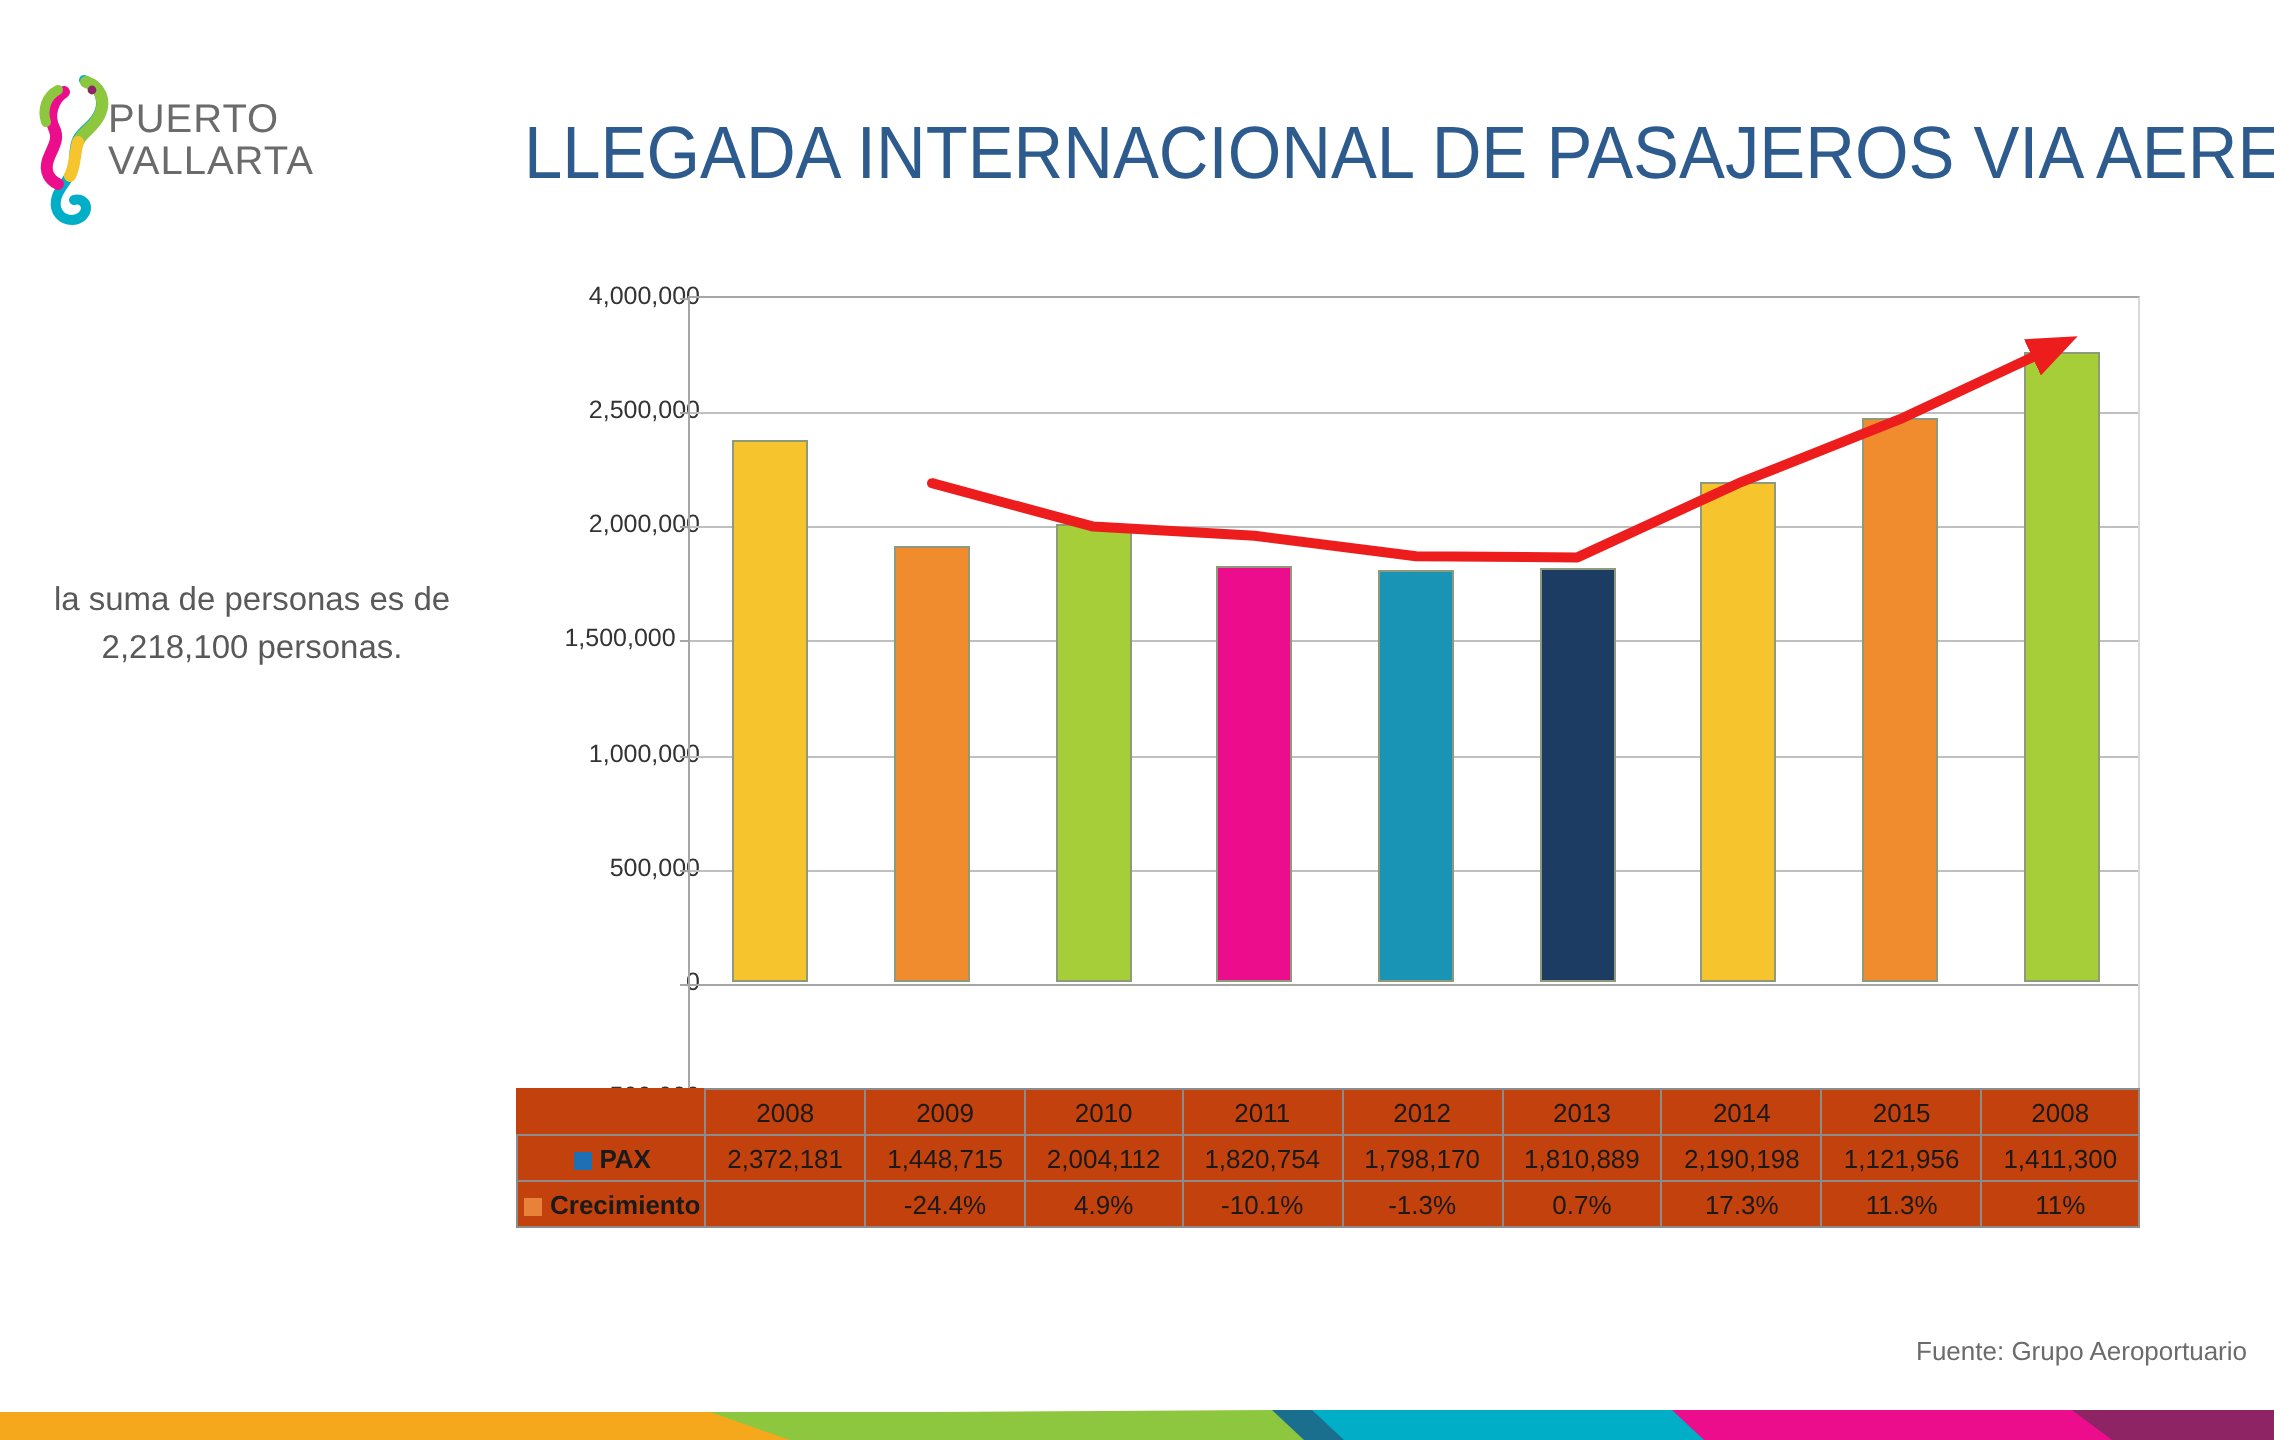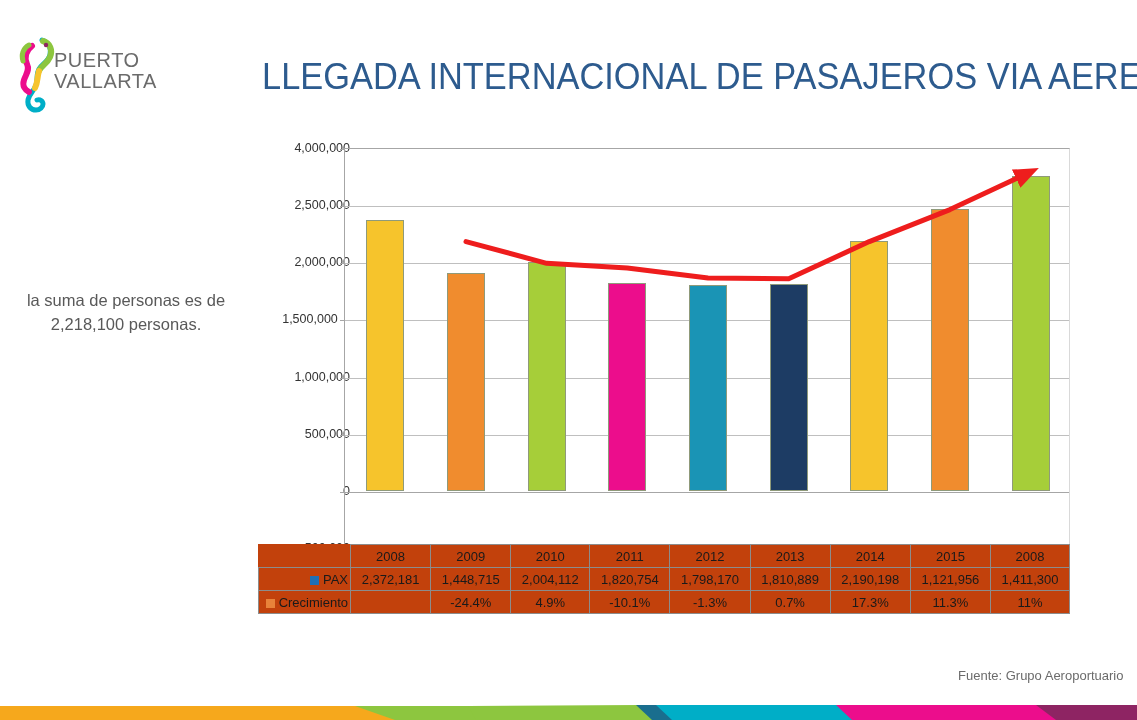--- a/index.html
+++ b/index.html
@@ -170,23 +170,24 @@
     text-align: center;
     font-weight: normal;
     padding: 0 2px;
     white-space: nowrap;
   }
   #data-table .corner-cell {
     border: none;
     background: transparent;
   }
   #data-table .legend-cell {
-    text-align: right;
+    text-align: center;
     padding-left: 3px;
     width: 86px;
+    font-weight: bold;
   }
   .swatch {
     display: inline-block;
     width: 9px;
     height: 9px;
     margin-right: 4px;
     vertical-align: -1px;
   }
   .swatch.pax { background: #1f6fb5; }
   .swatch.growth { background: #e8823a; }

